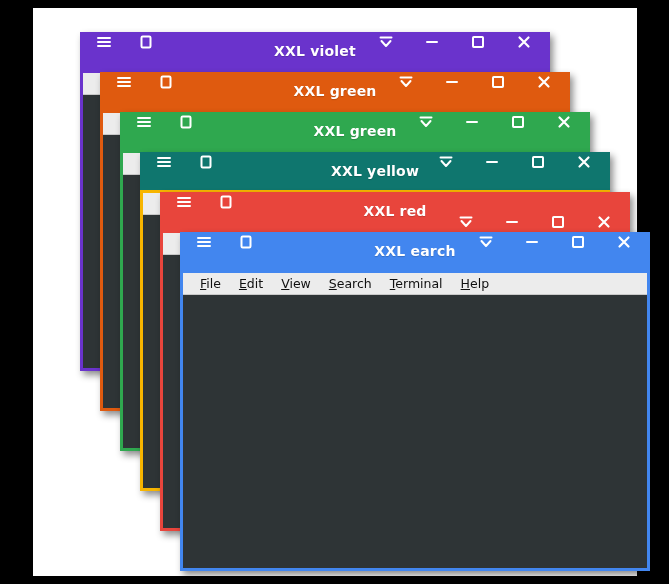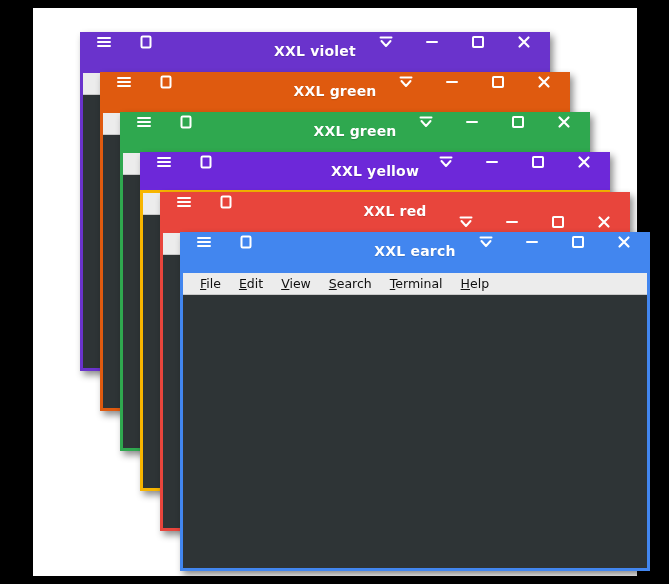--- a/index.html
+++ b/index.html
@@ -277,21 +277,21 @@
               <div class="menuitem"><u>E</u>dit</div>
               <div class="menuitem"><u>V</u>iew</div>
               <div class="menuitem"><u>S</u>earch</div>
               <div class="menuitem"><u>T</u>erminal</div>
               <div class="menuitem"><u>H</u>elp</div>
             </div>
             <div class="stub-term" style="height: 273px;"></div>
           </div>
         </div>
         <div class="window" style="left: 107px; top: 144px; z-index: 4;">
-          <div class="titlebar" style="background: #6d28d9;">
+          <div class="titlebar" style="background: #0f766e;">
             <div class="tb-left">
               <div class="tbtn">
                 <svg width="18" height="18" viewBox="0 0 18 18" fill="none" stroke="white" stroke-width="2" stroke-linecap="round">
                   <path d="M3 5h12M3 9h12M3 13h12"></path>
                 </svg>
               </div>
               <div class="tbtn">
                 <svg width="18" height="18" viewBox="0 0 18 18" fill="none" stroke="white" stroke-width="2">
                   <rect x="4.5" y="3.5" width="9" height="11" rx="1.2"></rect>
                 </svg>

